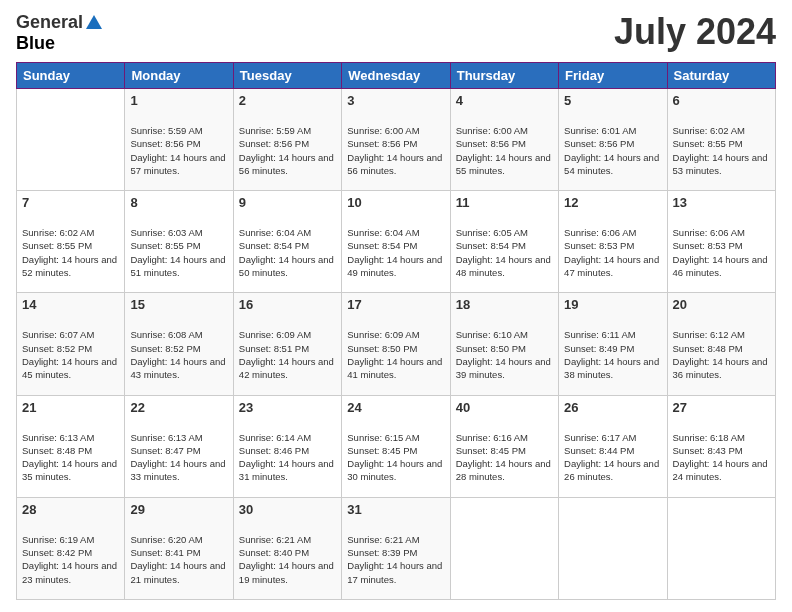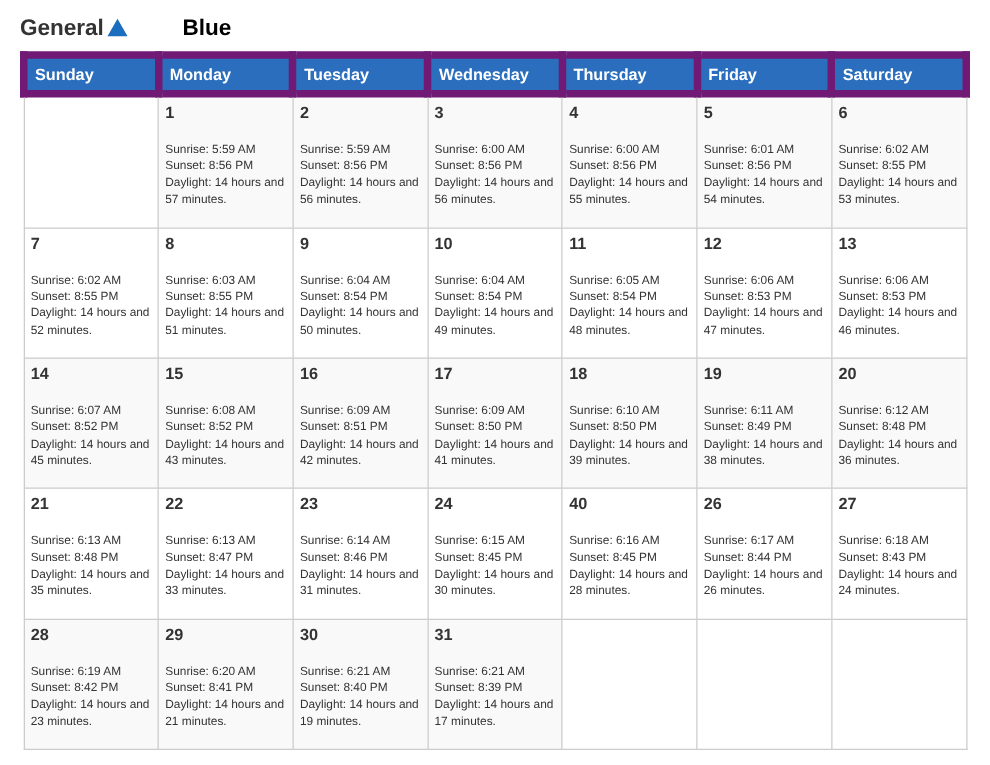--- a/index.html
+++ b/index.html
@@ -18,22 +18,22 @@
       flex-direction: column;
     }
     .header {
       display: flex;
       justify-content: space-between;
       align-items: flex-start;
       margin-bottom: 8px;
     }
     .logo {
       display: flex;
-      align-items: flex-end;
-      gap: 44px;
+      flex-direction: column;
+      align-items: flex-start;
     }
     .logo-text {
       display: flex;
       align-items: center;
     }
     .logo-general {
       font-size: 18px;
       font-weight: bold;
       color: #333;
     }
@@ -72,21 +72,21 @@
       width: 100%;
       table-layout: fixed;
     }
     .calendar thead tr th {
       background-color: #2a6ebd;
       color: white;
       text-align: left;
       padding: 5px 6px;
       font-size: 13px;
       font-weight: bold;
-      border: 6px solid #701a75;
+      border: 1px solid #701a75;
     }
     .calendar tbody tr td {
       border: 1px solid #ccc;
       vertical-align: top;
       padding: 4px 5px;
       font-size: 10px;
       color: #333;
       background: #fff;
     }
     .calendar tbody tr:nth-child(odd) td {
@@ -118,20 +118,21 @@
 <div class="page">
   <div class="header">
     <div class="logo">
       <div class="logo-text">
         <span class="logo-general">General</span>
         <div class="logo-triangle"></div>
       </div>
       <span class="logo-blue">Blue</span>
     </div>
     <div class="title-section">
+      <div class="month-year">July 2024</div>
     </div>
   </div>
 
   <table class="calendar">
     <thead>
       <tr>
         <th>Sunday</th>
         <th>Monday</th>
         <th>Tuesday</th>
         <th>Wednesday</th>

